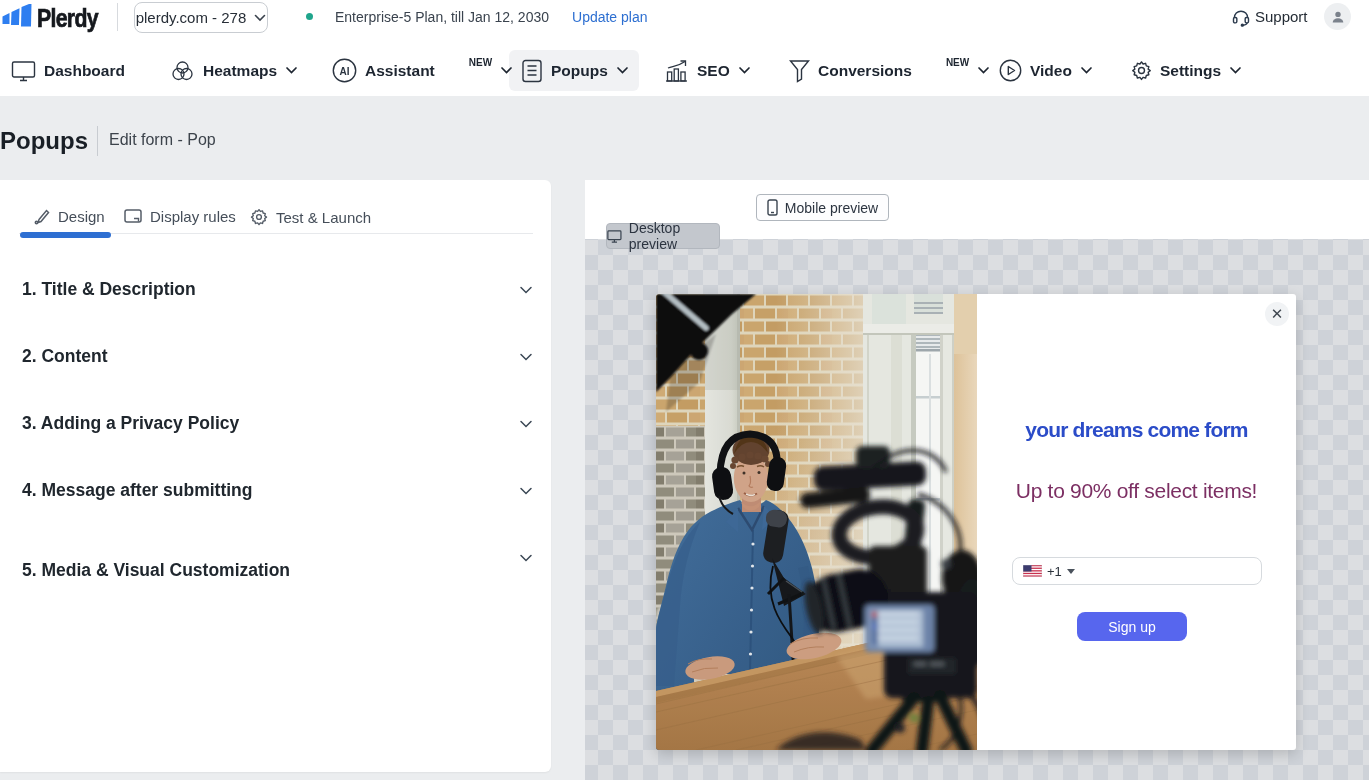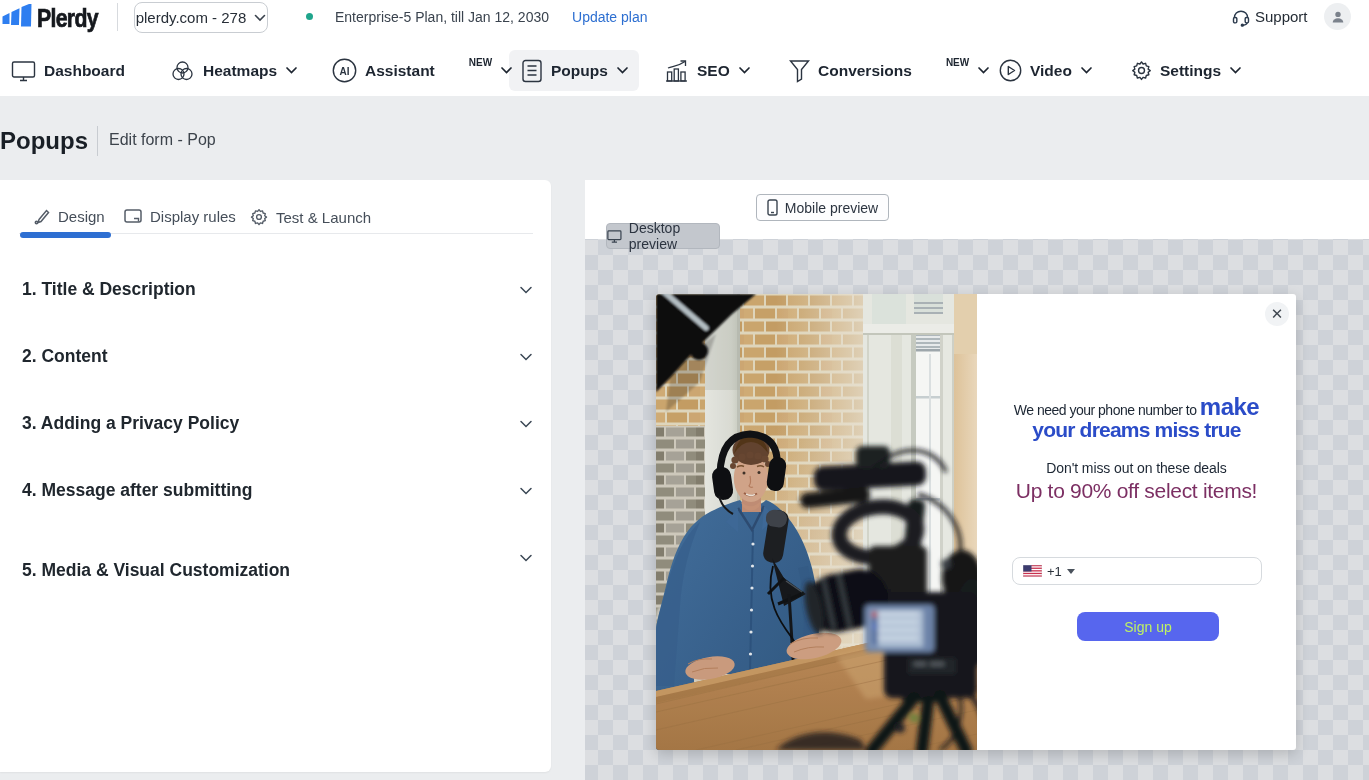--- a/index.html
+++ b/index.html
@@ -35,21 +35,21 @@
   background-size:30px 30px; background-position:-2px 1px; }
 .btn-desktop { position:absolute; left:606px; top:195px; width:114px; height:26px; background:#c3c7cd; border:1px solid #b2b7be; border-radius:4px; display:flex; align-items:center; justify-content:flex-end; gap:7px; font-size:14px; color:#2c3440;margin-top:28px; }
 .btn-mobile { position:absolute; left:756px; top:194px; width:133px; height:27px; background:#fdfdfe; border:1px solid #b0b6bd; border-radius:4px; display:flex; align-items:center; justify-content:center; gap:7px; font-size:14px; color:#2c3440; }
 .popup { position:absolute; left:656px; top:294px; width:640px; height:456px; background:#fff; border-radius:3px; box-shadow:0 4px 14px rgba(0,0,0,0.18); }
 .photo { position:absolute; left:0; top:0; width:321px; height:456px; border-radius:3px 0 0 3px; overflow:hidden; }
 .panel { position:absolute; left:321px; top:0; width:319px; height:456px; }
 .closebtn { position:absolute; left:288px; top:8px; width:24px; height:24px; border-radius:50%; background:#f1f3f5; color:#3f4750; font-size:15px; line-height:24px; text-align:center; }
 .h1line { position:absolute; width:319px; text-align:center; color:#1c2633; }
 .blue { color:#2b4cc8; }
 .purple { color:#7c2f63; }
-.signup { position:absolute; left:421px; top:318px; width:142px; height:29px; background:#5766ee; border-radius:8px; color:#bef264; font-size:14px; display:flex; align-items:center; justify-content:center; }
+.signup { position:absolute; left:421px; top:318px; width:110px; height:29px; background:#5766ee; border-radius:8px; color:#ffffff; font-size:14px; display:flex; align-items:center; justify-content:center; }
 </style>
 </head>
 <body>
 <div class="pagehead"></div>
 <div class="topbar"></div>
 
 <div class="logo">
   <svg width="31" height="26" viewBox="0 0 31 26">
     <path d="M0.5 12.5 L7.5 9 L7.5 20 L0.5 20 Z" fill="#2e7ef0"></path>
     <path d="M9.5 8 L17.5 4.2 L17 21 L9 21 Z" fill="#2e7ef0"></path>
@@ -460,23 +460,21 @@
         <circle cx="244" cy="434" r="5" fill="#202327"></circle>
         <path d="M300 388 C326 406 332 430 326 456" stroke="#17191c" stroke-width="4" fill="none"></path>
         <path d="M296 384 C315 416 300 446 284 456" stroke="#17191c" stroke-width="3" fill="none"></path>
         <path d="M120 456 C138 438 172 432 205 446 L210 456 Z" fill="#23211e" opacity="0.85"></path>
       </g>
       <rect x="0" y="0" width="321" height="456" fill="#2a1c10" opacity="0.03"></rect>
     </svg>
   </div>
   <div class="panel">
     <div class="closebtn">✕</div>
-    <div class="h1line" style="top:100px; font-size:14px; letter-spacing:-0.5px; line-height:26px;">We need your phone number to <span class="blue" style="font-size:24px; font-weight:bold;">make</span></div>
-    <div class="h1line blue" style="top:124px; font-size:21px; font-weight:bold; letter-spacing:-0.8px;">your dreams miss true</div>
-    <div class="h1line" style="top:166px; font-size:14px; letter-spacing:-0.1px;">Don't miss out on these deals</div>
+    <div class="h1line blue" style="top:124px; font-size:21px; font-weight:bold; letter-spacing:-0.8px;">your dreams come form</div>
     <div class="h1line purple" style="top:185px; font-size:21px; letter-spacing:-0.3px;">Up to 90% off select items!</div>
   </div>
   <div style="position:absolute; left:356px; top:263px; width:250px; height:28px; border:1px solid #d6dade; border-radius:8px; background:#fff; display:flex; align-items:center; padding-left:10px; gap:5px;">
     <svg width="19" height="12" viewBox="0 0 19 12">
       <rect width="19" height="12" fill="#fff"></rect>
       <g fill="#c9304e">
           <rect y="0" width="19" height="1.3"></rect>
           <rect y="2.6" width="19" height="1.3"></rect>
           <rect y="5.2" width="19" height="1.3"></rect>
           <rect y="7.8" width="19" height="1.3"></rect>

